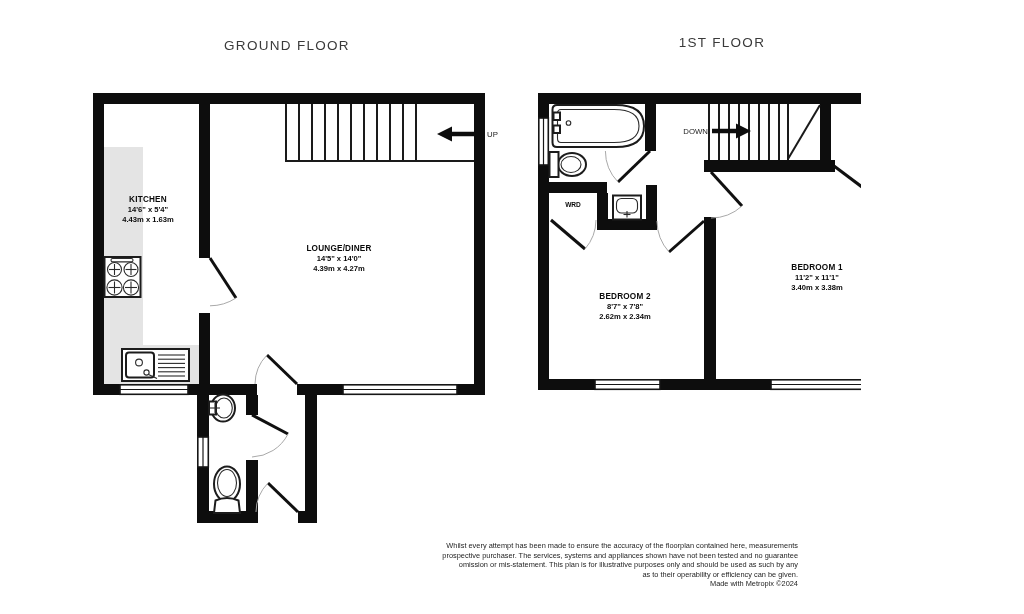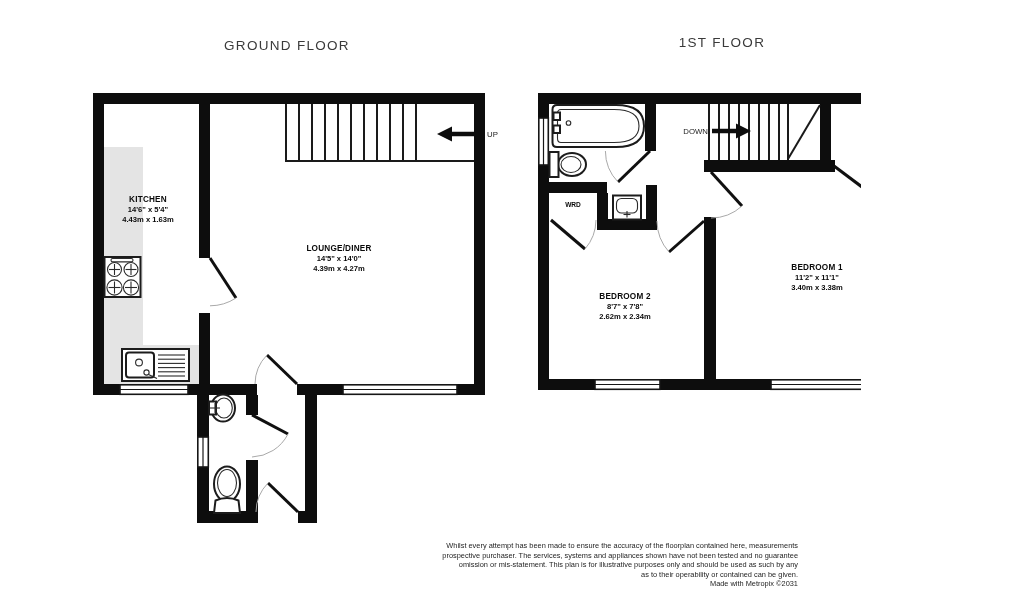--- a/index.html
+++ b/index.html
@@ -277,16 +277,16 @@
       <text class="room-dim" x="817" y="290" text-anchor="middle">3.40m x 3.38m</text>
     </g>
   </g>
 </svg>
 
   
   <div class="disclaimer">
     <div>Whilst every attempt has been made to ensure the accuracy of the floorplan contained here, measurements</div>
     <div>prospective purchaser. The services, systems and appliances shown have not been tested and no guarantee</div>
     <div>omission or mis-statement. This plan is for illustrative purposes only and should be used as such by any</div>
-    <div>as to their operability or contained can be given.</div>
-    <div>Made with Metropix ©2031</div>
+    <div>as to their operability or efficiency can be given.</div>
+    <div>Made with Metropix ©2024</div>
   </div>
 </div>
 
 </body></html>

